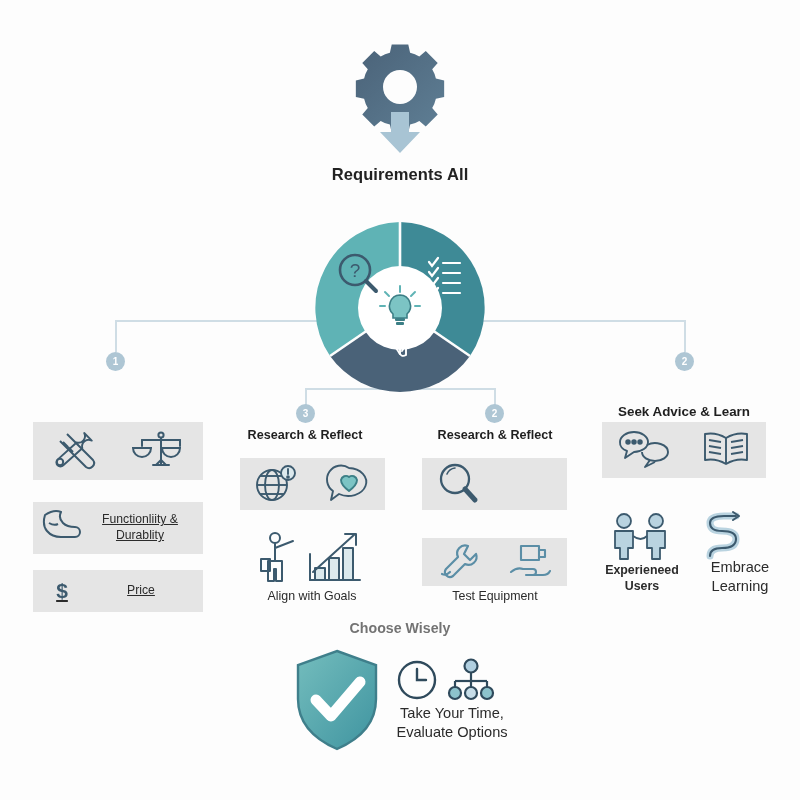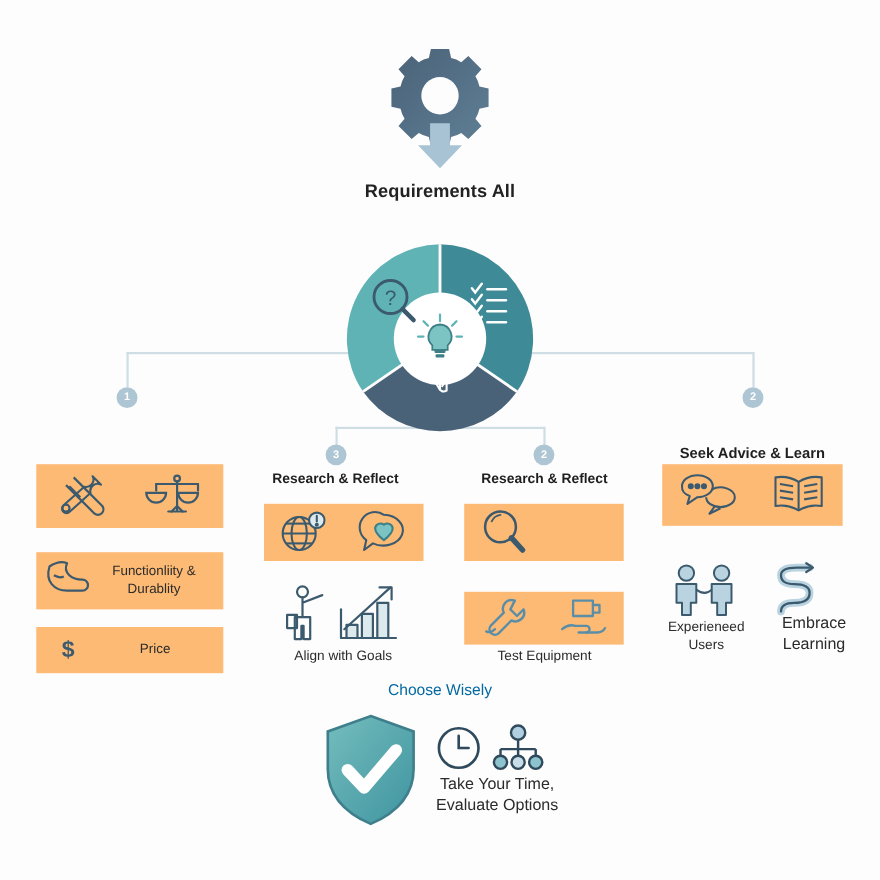--- a/index.html
+++ b/index.html
@@ -42,40 +42,41 @@
 
   
   .col-title{
     font-size:13.4px;font-weight:bold;color:#1f1f1f;
     white-space:nowrap;
   }
   .col-title.sm{font-size:12.6px;}
 
   
   .tile{
-    background:#fdba74;
+    background:#e5e5e5;
     display:flex;align-items:center;
     box-sizing:border-box;
+    text-decoration:underline;
   }
   .tile.icons-only{justify-content:space-around;}
   .tile-label{
     font-size:12.2px;line-height:1.3;color:#2b2b2b;
     text-align:center;flex:1;
   }
 
   
   .caption{
     font-size:12.4px;color:#2b2b2b;line-height:1.32;text-align:center;
   }
   .caption.big{font-size:14.6px;line-height:1.3;}
 
   
   #choose-title{
     left:300px;top:620px;width:200px;
-    font-size:14.2px;font-weight:normal;color:#0369a1;
+    font-size:14.2px;font-weight:bold;color:#737373;
   }
   #shield{left:292px;top:648px;width:90px;height:104px;}
   #clock{left:396px;top:659px;width:42px;height:42px;}
   #hier{left:448px;top:659px;width:46px;height:42px;}
   #bottom-caption{left:372px;top:704px;width:160px;}
 
   svg{display:block;overflow:visible;}
 </style>
 </head>
 <body>
@@ -329,21 +330,21 @@
     <svg width="76" height="48" viewBox="0 0 76 48">
       <g stroke="#3c5a6e" stroke-width="1.8" fill="#b9d3e0" stroke-linejoin="round">
         <circle cx="20" cy="9" r="7"></circle>
         <path d="M11,19 h18 v17 h-5 v11 h-8 v-11 h-5 Z"></path>
         <circle cx="52" cy="9" r="7"></circle>
         <path d="M43,19 h18 v17 h-5 v11 h-8 v-11 h-5 Z"></path>
         <path d="M29,24 q8,6 14,0" fill="none"></path>
       </g>
     </svg>
   </div>
-  <div class="abs caption" style="left:595px;top:562px;width:94px;">
+  <div class="abs caption" style="left:595px;top:562px;width:94px;font-weight:bold;">
     <span>Experieneed Users</span>
   </div>
 
   <div class="abs" style="left:700px;top:508px;width:56px;height:52px;">
     <svg width="56" height="52" viewBox="0 0 56 52">
       <g stroke="#3c5a6e" stroke-width="2.1" fill="none" stroke-linecap="round" stroke-linejoin="round">
         <path d="M10,48 q0,-8 12,-8 q14,0 14,-9 q0,-8 -14,-8 q-12,0 -12,-8 q0,-7 14,-7 h12" stroke="#b9d3e0" stroke-width="7"></path>
         <path d="M10,48 q0,-8 12,-8 q14,0 14,-9 q0,-8 -14,-8 q-12,0 -12,-8 q0,-7 14,-7 h12"></path>
         <path d="M33,4 l6,4 l-6,4" stroke="#3c5a6e"></path>
       </g>

